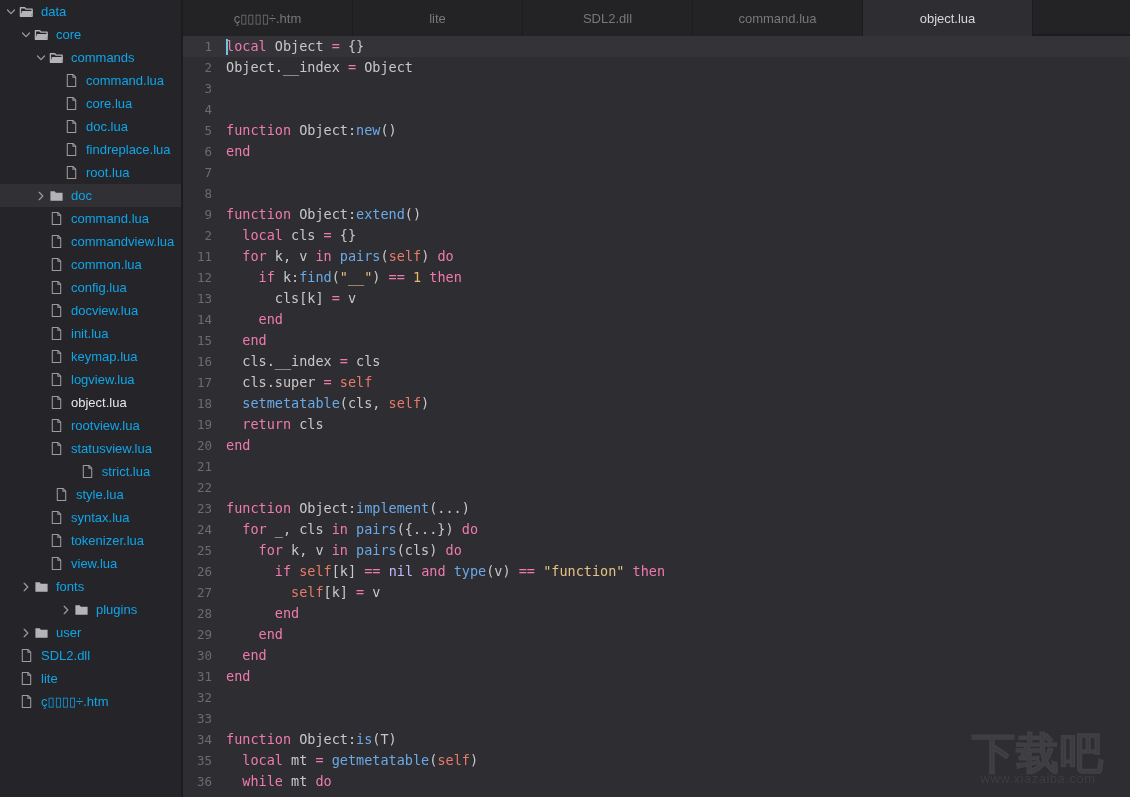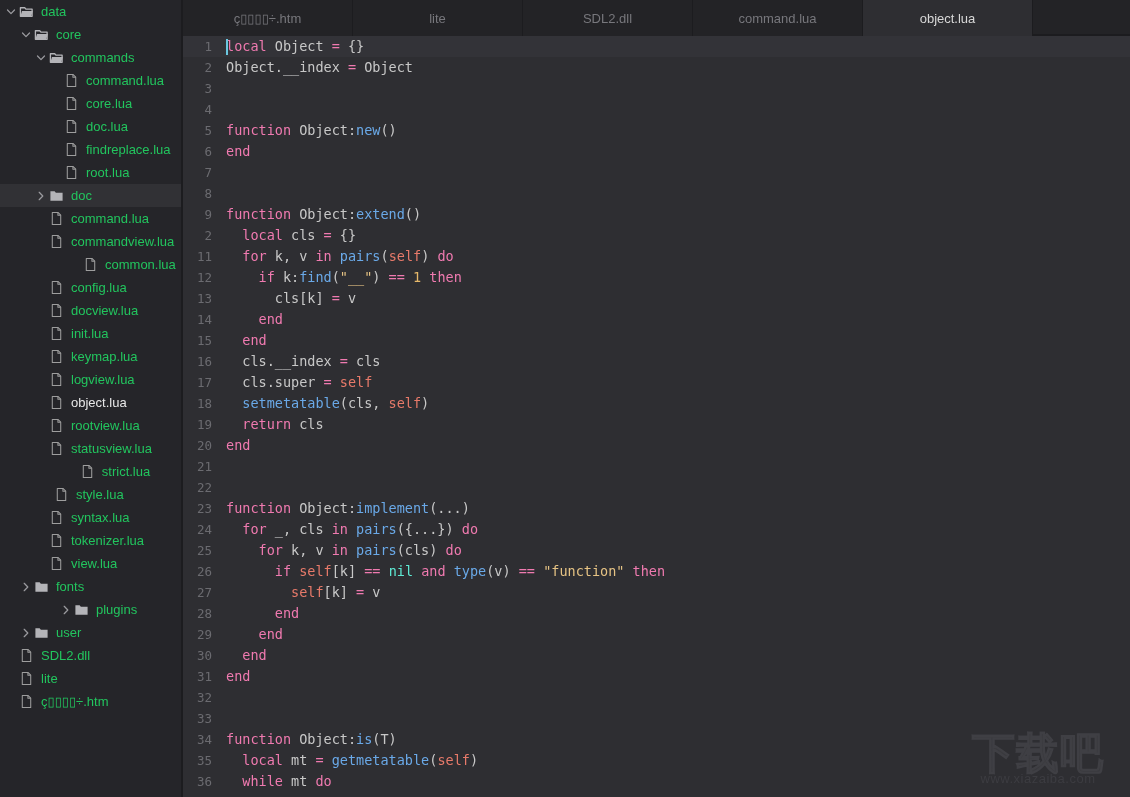--- a/index.html
+++ b/index.html
@@ -27,21 +27,21 @@
     overflow: hidden;
     flex: 0 0 183px;
   }
   .tree-row {
     display: flex;
     align-items: center;
     height: 23px;
     padding-left: 4px;
     white-space: nowrap;
     font-size: 13px;
-    color: #22c55e;
+    color: #0ea5e9;
     cursor: default;
   }
   .tree-row.hovered { background: #313135; }
   .tree-row.active-file { color: #e8e8e8; }
   .chev {
     width: 14px; flex: 0 0 14px;
     display: inline-flex; align-items: center; justify-content: center;
     color: #8a8a8e;
   }
   .chev svg { display: block; }
@@ -132,21 +132,21 @@
     left: 0px; top: 3px;
     width: 2px; height: 16px;
     background: #6bc7e0;
   }
   
   .kw   { color: #f07ab0; }   
   .fn   { color: #6aa9e8; }   
   .sym  { color: #f07ab0; }   
   .str  { color: #e6c384; }   
   .num  { color: #e6b86a; }   
-  .lit  { color: #5eead4; }   
+  .lit  { color: #c4b5fd; }   
   .slf  { color: #e87a6a; }   
   .id   { color: #c8c8c8; }   
   .pun  { color: #c8c8c8; }
 
   
   #watermark {
     position: absolute;
     right: 6px;
     bottom: 4px;
     width: 172px;
@@ -297,21 +297,21 @@
       <div class="tree-row" style="padding-left: 34px;">
         <span class="chev"></span>
         <span class="ic">
           <svg width="15" height="15" viewBox="0 0 16 16">
             <path d="M3.5 1.5 h6 l3 3 v10 h-9 z" fill="none" stroke="#9e9e9e" stroke-width="1.1" stroke-linejoin="round" class="pg"></path>
             <path d="M9.5 1.5 v3 h3" fill="none" stroke="#9e9e9e" stroke-width="1.1" stroke-linejoin="round" class="pg"></path>
           </svg>
         </span>
         <span class="tree-label">commandview.lua</span>
       </div>
-      <div class="tree-row" style="padding-left: 34px; margin-left: 34px;">
+      <div class="tree-row" style="padding-left: 34px;">
         <span class="chev"></span>
         <span class="ic">
           <svg width="15" height="15" viewBox="0 0 16 16">
             <path d="M3.5 1.5 h6 l3 3 v10 h-9 z" fill="none" stroke="#9e9e9e" stroke-width="1.1" stroke-linejoin="round" class="pg"></path>
             <path d="M9.5 1.5 v3 h3" fill="none" stroke="#9e9e9e" stroke-width="1.1" stroke-linejoin="round" class="pg"></path>
           </svg>
         </span>
         <span class="tree-label">common.lua</span>
       </div>
       <div class="tree-row" style="padding-left: 34px;">

